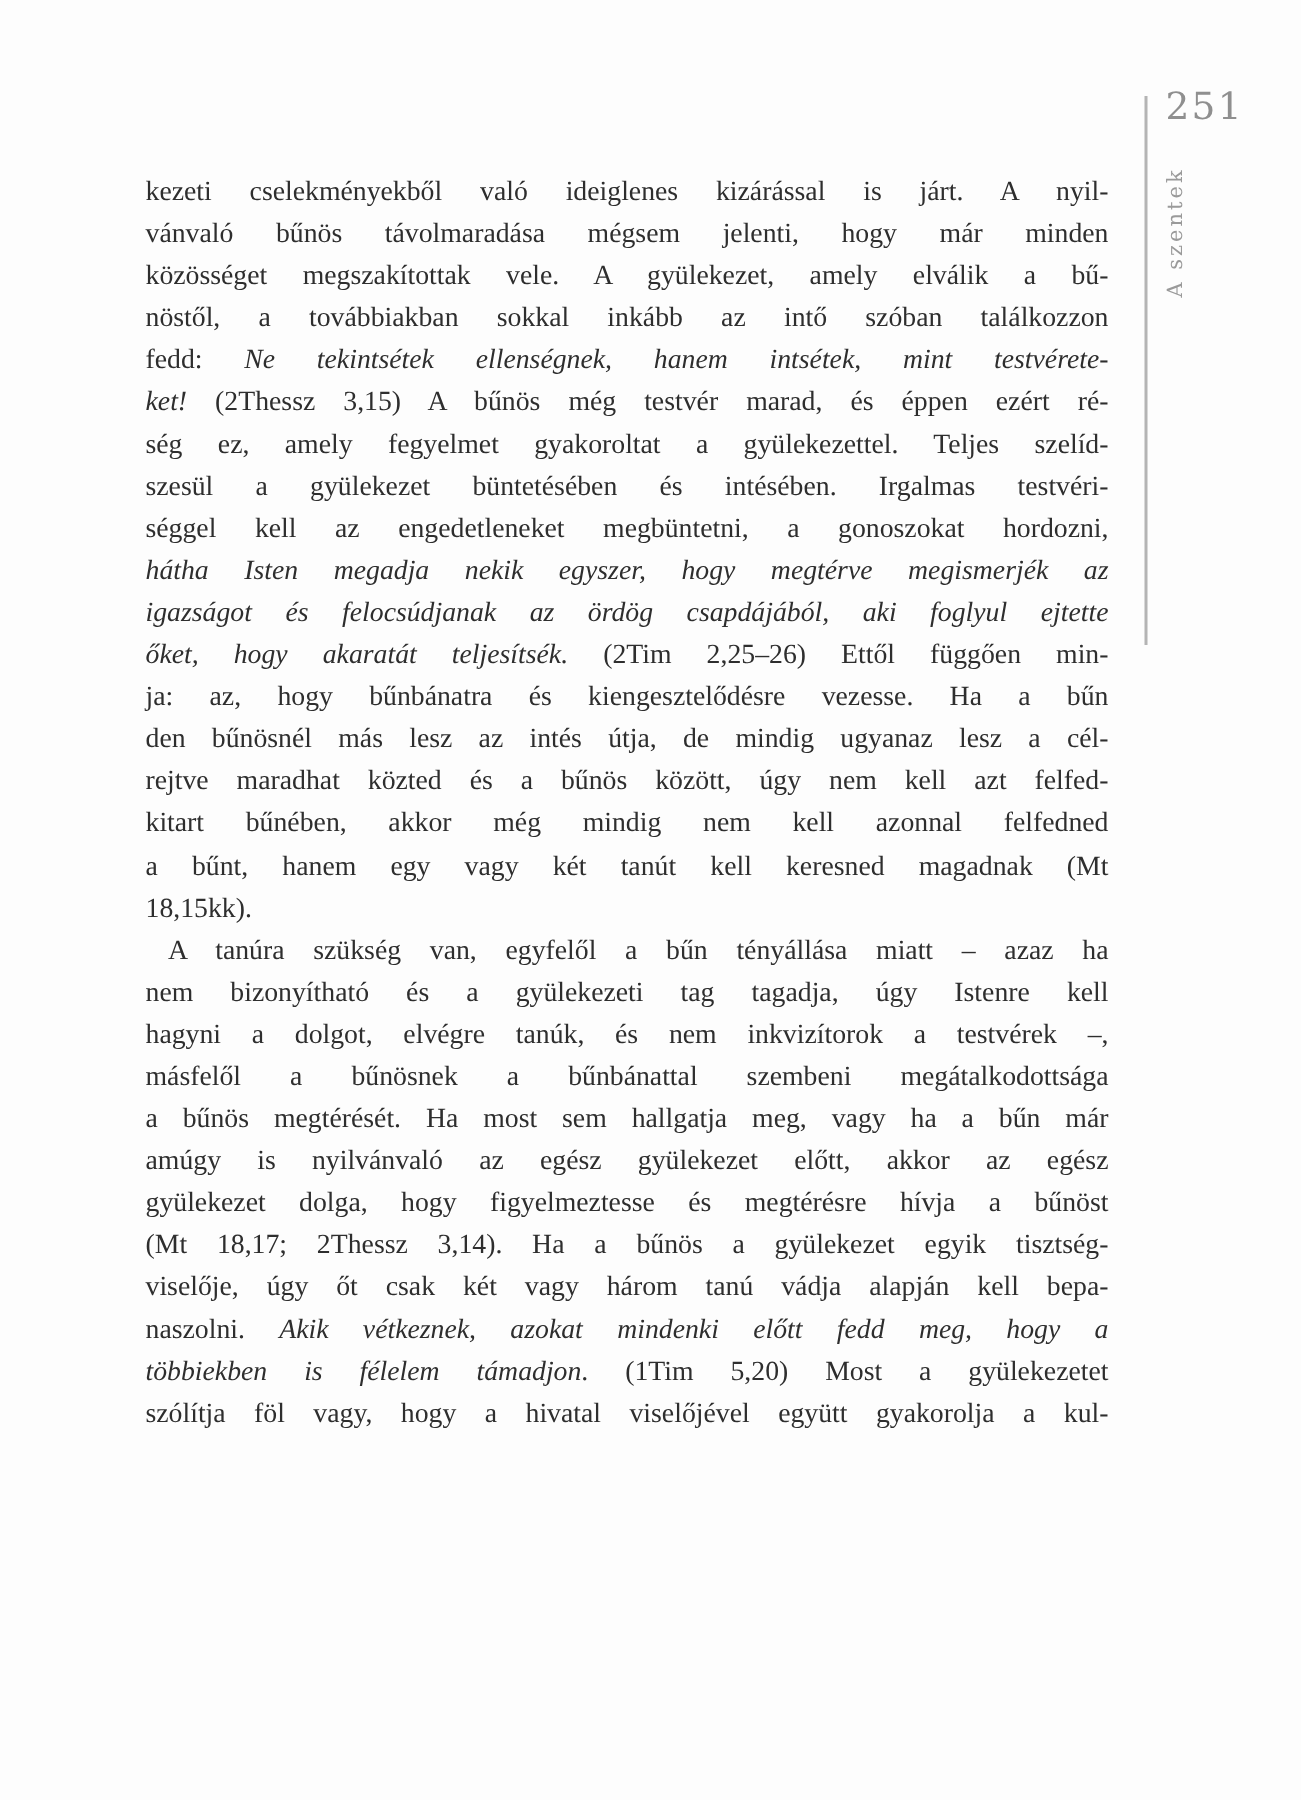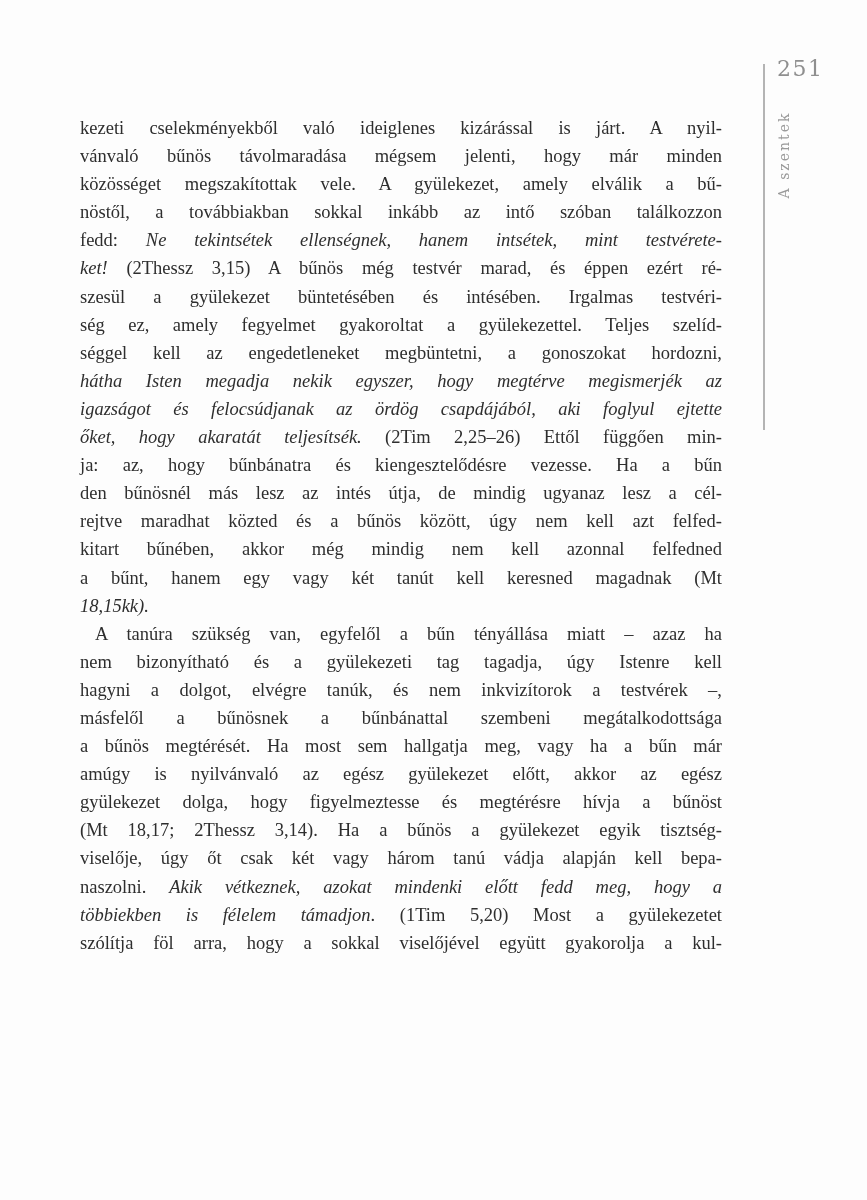--- a/index.html
+++ b/index.html
@@ -9,40 +9,40 @@
     --page-bg:#fdfdfd;
   }
   html,body{margin:0;padding:0;}
   body{
     width:867px;height:1200px;position:relative;overflow:hidden;
     background:var(--page-bg);
     font-family:"Liberation Serif","DejaVu Serif",serif;
   }
   .page{position:absolute;inset:0;background:var(--page-bg);}
   .text-block{
-    position:absolute;left:80px;top:114px;width:642px;
+    position:absolute;left:97px;top:114px;width:642px;
     color:var(--text-color);
     font-size:18.5px;line-height:28.1px;
   }
   .line{
     text-align:justify;
     text-align-last:justify;
     word-spacing:0.02em;
   }
-  .line.no-just{text-align-last:left;font-style:italic;}
+  .line.no-just{text-align-last:left;}
   .line.indent{text-indent:15px;}
   .line em{font-style:italic;margin-top:37px;}
   .margin-divider{
     position:absolute;left:763px;top:64px;width:2px;height:366px;
     background:var(--divider-color);
   }
   .page-number{
     position:absolute;left:777px;top:56px;
     font-family:"DejaVu Serif","Liberation Serif",serif;
-    font-size:22px;letter-spacing:1.5px;
+    font-size:25px;letter-spacing:1.5px;
     color:var(--muted-color);
   }
   .margin-title{
     position:absolute;left:784px;top:155px;
     transform:translate(-50%,-50%) rotate(-90deg);
     font-family:"DejaVu Serif","Liberation Serif",serif;
     font-size:14px;letter-spacing:2px;
     color:#9a9a9a;
     white-space:nowrap;
   }
@@ -51,22 +51,22 @@
 <body>
 
 <div class="page">
   <div class="text-block">
       <div class="line"><span>kezeti cselekményekből való ideiglenes kizárással is járt. A nyil-</span></div>
       <div class="line"><span>vánvaló bűnös távolmaradása mégsem jelenti, hogy már minden</span></div>
       <div class="line"><span>közösséget megszakítottak vele. A gyülekezet, amely elválik a bű-</span></div>
       <div class="line"><span>nöstől, a továbbiakban sokkal inkább az intő szóban találkozzon</span></div>
       <div class="line"><span>fedd: </span><em>Ne tekintsétek ellenségnek, hanem intsétek, mint testvérete-</em></div>
       <div class="line"><em>ket!</em><span> (2Thessz 3,15) A bűnös még testvér marad, és éppen ezért ré-</span></div>
+      <div class="line"><span>ség ez, amely fegyelmet gyakoroltat a gyülekezettel. Teljes szelíd-</span></div>
       <div class="line"><span>szesül a gyülekezet büntetésében és intésében. Irgalmas testvéri-</span></div>
-      <div class="line"><span>ség ez, amely fegyelmet gyakoroltat a gyülekezettel. Teljes szelíd-</span></div>
       <div class="line"><span>séggel kell az engedetleneket megbüntetni, a gonoszokat hordozni,</span></div>
       <div class="line"><em>hátha Isten megadja nekik egyszer, hogy megtérve megismerjék az</em></div>
       <div class="line"><em>igazságot és felocsúdjanak az ördög csapdájából, aki foglyul ejtette</em></div>
       <div class="line"><em>őket, hogy akaratát teljesítsék.</em><span> (2Tim 2,25–26) Ettől függően min-</span></div>
       <div class="line"><span>ja: az, hogy bűnbánatra és kiengesztelődésre vezesse. Ha a bűn</span></div>
       <div class="line"><span>den bűnösnél más lesz az intés útja, de mindig ugyanaz lesz a cél-</span></div>
       <div class="line"><span>rejtve maradhat közted és a bűnös között, úgy nem kell azt felfed-</span></div>
       <div class="line"><span>kitart bűnében, akkor még mindig nem kell azonnal felfedned</span></div>
       <div class="line"><span>a bűnt, hanem egy vagy két tanút kell keresned magadnak (Mt</span></div>
       <div class="line no-just"><span>18,15kk).</span></div>
@@ -74,18 +74,18 @@
       <div class="line"><span>nem bizonyítható és a gyülekezeti tag tagadja, úgy Istenre kell</span></div>
       <div class="line"><span>hagyni a dolgot, elvégre tanúk, és nem inkvizítorok a testvérek –,</span></div>
       <div class="line"><span>másfelől a bűnösnek a bűnbánattal szembeni megátalkodottsága</span></div>
       <div class="line"><span>a bűnös megtérését. Ha most sem hallgatja meg, vagy ha a bűn már</span></div>
       <div class="line"><span>amúgy is nyilvánvaló az egész gyülekezet előtt, akkor az egész</span></div>
       <div class="line"><span>gyülekezet dolga, hogy figyelmeztesse és megtérésre hívja a bűnöst</span></div>
       <div class="line"><span>(Mt 18,17; 2Thessz 3,14). Ha a bűnös a gyülekezet egyik tisztség-</span></div>
       <div class="line"><span>viselője, úgy őt csak két vagy három tanú vádja alapján kell bepa-</span></div>
       <div class="line"><span>naszolni. </span><em>Akik vétkeznek, azokat mindenki előtt fedd meg, hogy a</em></div>
       <div class="line"><em>többiekben is félelem támadjon</em><span>. (1Tim 5,20) Most a gyülekezetet</span></div>
-      <div class="line"><span>szólítja föl arra, hogy a sokkal viselőjével együtt gyakorolja a kul-</span></div>
+      <div class="line"><span>szólítja föl vagy, hogy a hivatal viselőjével együtt gyakorolja a kul-</span></div>
     </div>
   <div class="margin-divider"></div>
   <div class="page-number">251</div>
   <div class="margin-title">A szentek</div>
 </div>
 
 </body></html>

